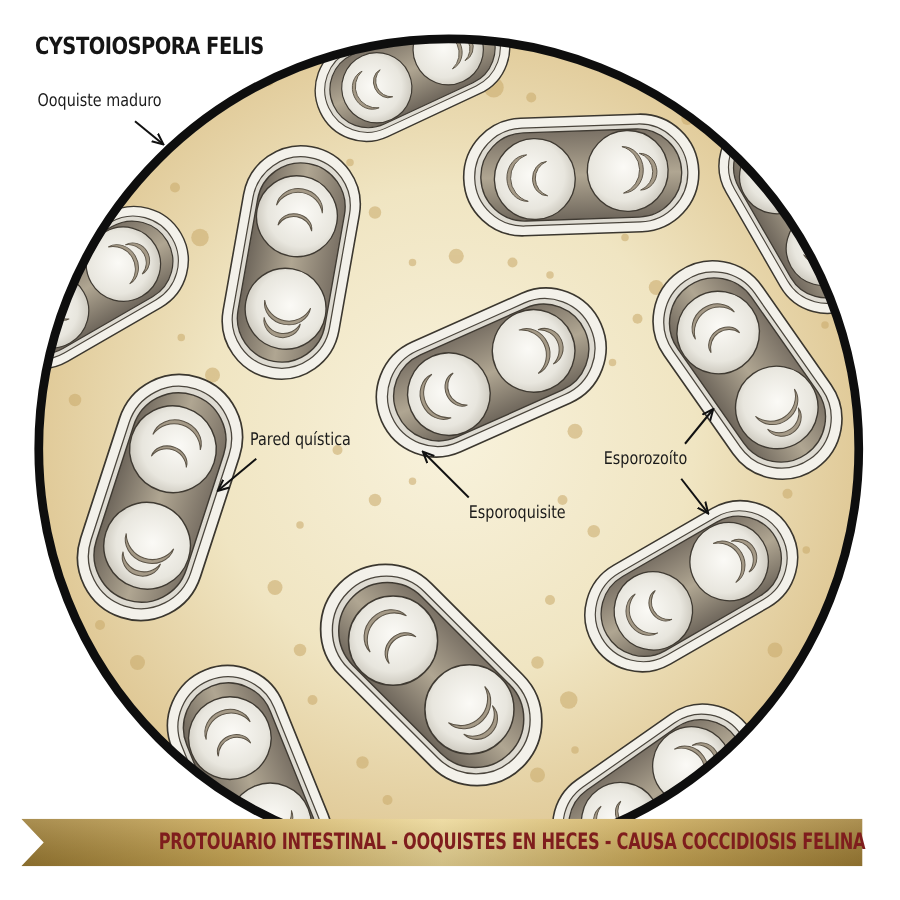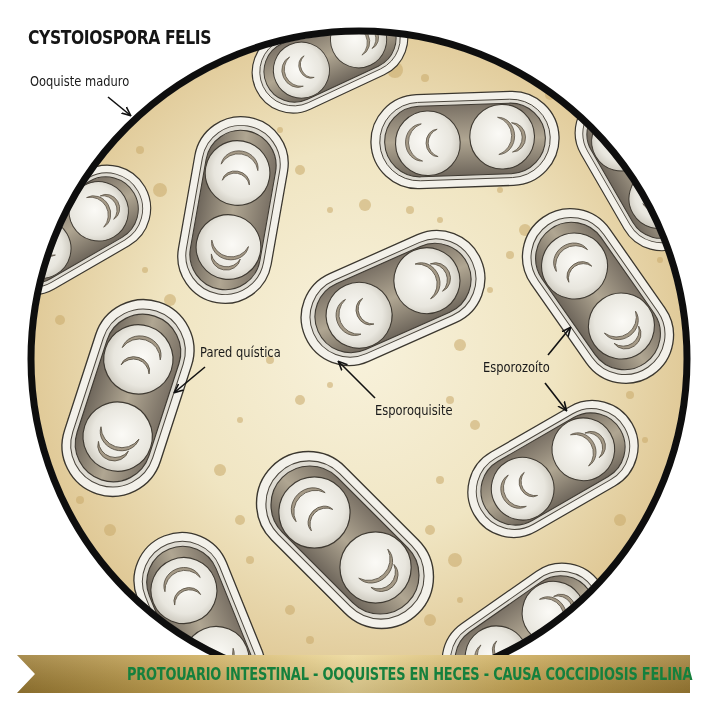--- a/index.html
+++ b/index.html
@@ -12,21 +12,21 @@
   .label {
     position:absolute; font-family:"DejaVu Sans", sans-serif; font-size:14px; color:#1a1a1a;
     transform:scaleX(0.82); transform-origin:left top; white-space:nowrap;
   }
   svg.scene { position:absolute; left:0; top:0; }
   .banner {
     position:absolute; left:17px; top:655px; width:673px; height:38px;
   }
   .banner-text {
     position:absolute; left:0; right:0; top:0; height:38px; line-height:38px; text-align:center;
-    font-family:"DejaVu Sans", sans-serif; font-weight:bold; font-size:18px; color:#15803d;
+    font-family:"DejaVu Sans", sans-serif; font-weight:bold; font-size:18px; color:#7f1d1d;
     letter-spacing:-0.3px;
   }
   .banner-text span { display:inline-block; transform:scaleX(0.72); transform-origin:center; white-space:nowrap; }
 </style>
 </head>
 <body>
 
 <svg class="scene" width="720" height="720" viewBox="0 0 720 720" xmlns="http://www.w3.org/2000/svg">
   <defs>
     <radialGradient id="fieldGrad" cx="50%" cy="48%" r="55%">

